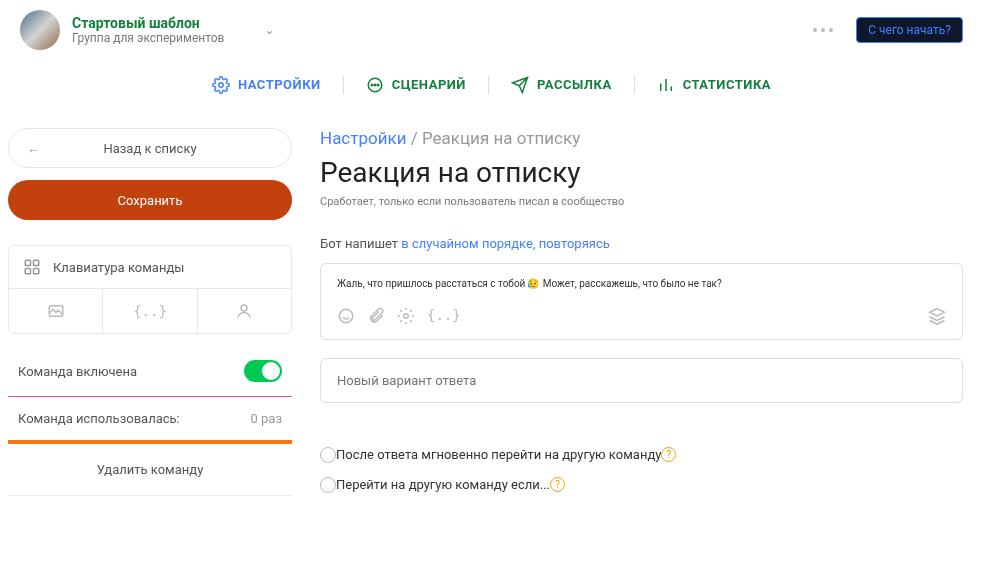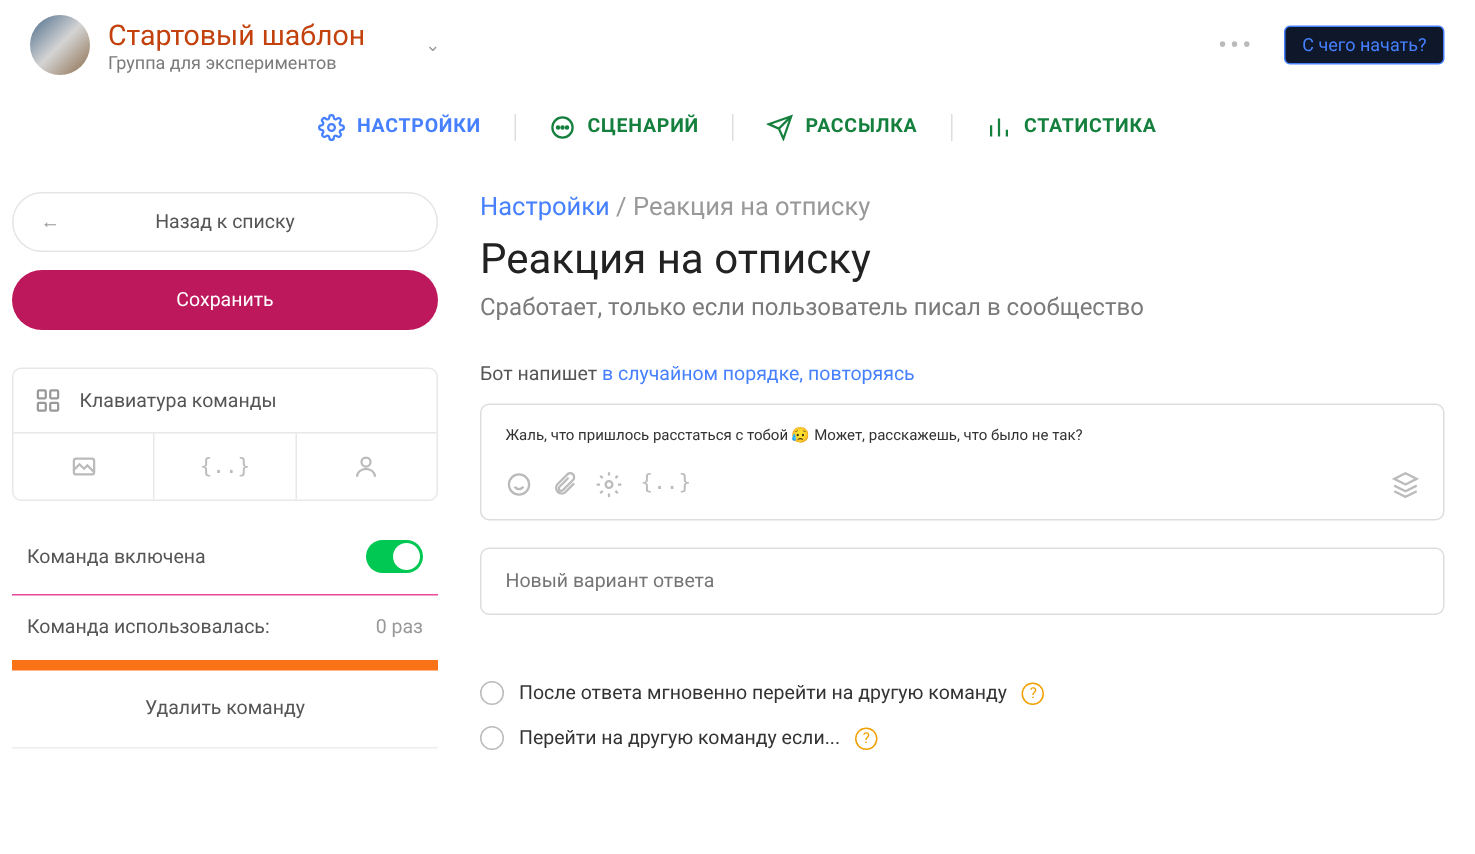--- a/index.html
+++ b/index.html
@@ -1,61 +1,61 @@
 <!DOCTYPE html>
 <html><head>
 <meta charset="utf-8">
 <style>
 *{margin:0;padding:0;box-sizing:border-box;font-family:-apple-system,BlinkMacSystemFont,"Segoe UI",Roboto,sans-serif}
 body{background:#fff;width:983px;height:569px;overflow:hidden;color:#222}
 .header{display:flex;align-items:center;padding:10px 20px;height:60px}
 .avatar{width:40px;height:40px;border-radius:50%;background:linear-gradient(135deg,#4a6b8a 0%,#d4d4d4 50%,#8a6b4a 100%);margin-right:12px;flex-shrink:0}
 .group-info{flex:0 0 auto}
-.group-title{font-weight:400;font-size:19px;color:#c2410c}
+.group-title{font-weight:700;font-size:14px;color:#15803d}
 .group-subtitle{font-size:12px;color:#7a7a7a}
 .chevron{margin-left:40px;color:#999;font-size:12px}
 .header-spacer{flex:1}
 .dots{color:#bbb;font-size:18px;letter-spacing:2px;margin-right:20px;cursor:pointer}
 .start-btn{border:1px solid #4680ff;color:#4680ff;background:#0f172a;padding:5px 11px;border-radius:4px;font-size:12px;cursor:pointer}
 .nav{display:flex;justify-content:center;align-items:center;height:50px;border-bottom:1px solid transparent}
 .nav-item{display:flex;align-items:center;gap:8px;padding:0 22px;font-size:13px;font-weight:700;letter-spacing:.5px;cursor:pointer;color:#15803d;height:100%}
 .nav-item.active{color:#4680ff}
 .nav-sep{width:1px;height:18px;background:#ddd}
 .nav-item svg{width:18px;height:18px}
 .main{display:flex;height:calc(100% - 110px)}
 .sidebar{width:300px;padding:18px 8px;flex-shrink:0}
 .btn-back{display:flex;align-items:center;justify-content:center;width:100%;height:40px;border:1px solid #e5e5e5;border-radius:20px;background:#fff;font-size:13px;color:#555;cursor:pointer;margin-bottom:12px;position:relative}
 .btn-back .arrow{position:absolute;left:18px;color:#999}
-.btn-save{width:100%;height:40px;border:none;border-radius:20px;background:#be185d;color:#fff;font-size:13px;cursor:pointer;margin-bottom:25px}
+.btn-save{width:100%;height:40px;border:none;border-radius:20px;background:#c2410c;color:#fff;font-size:13px;cursor:pointer;margin-bottom:25px}
 .panel{border:1px solid #e8e8e8;border-radius:6px;margin-bottom:12px}
 .panel-row{display:flex;align-items:center;padding:12px 14px;font-size:13px;color:#555}
 .panel-icon{width:18px;height:18px;margin-right:12px;color:#999}
 .icon-row{display:flex;border-top:1px solid #e8e8e8}
 .icon-cell{flex:1;display:flex;align-items:center;justify-content:center;height:44px;color:#bbb;cursor:pointer}
 .icon-cell+.icon-cell{border-left:1px solid #e8e8e8}
 .toggle-row{display:flex;align-items:center;justify-content:space-between;padding:14px 10px;border-bottom:1px solid #ec4899;font-size:13px;color:#555}
 .switch{width:38px;height:22px;border-radius:11px;background:#00c853;position:relative;cursor:pointer}
 .switch::after{content:"";position:absolute;width:18px;height:18px;border-radius:50%;background:#fff;top:2px;right:2px}
-.usage-row{display:flex;align-items:flex-start;justify-content:space-between;padding:14px 10px;border-bottom:7px solid #f97316;font-size:13px;color:#555}
+.usage-row{display:flex;align-items:flex-start;justify-content:space-between;padding:14px 10px;border-bottom:4px solid #f97316;font-size:13px;color:#555}
 .usage-val{color:#999;font-size:13px}
 .btn-delete{display:block;width:100%;text-align:center;padding:18px 0;font-size:13px;color:#555;cursor:pointer;background:none;border:none;border-bottom:1px solid #eee}
 .content{flex:1;padding:18px 20px 0 20px;overflow:hidden}
 .breadcrumb{font-size:17px;color:#999;margin-bottom:8px}
 .breadcrumb a{color:#4680ff;text-decoration:none}
 .page-title{font-size:28px;font-weight:400;color:#222;margin-bottom:6px}
-.page-sub{font-size:16px;color:#7a7a7a;margin-bottom:28px}
+.page-sub{font-size:11px;color:#7a7a7a;margin-bottom:28px}
 .bot-line{font-size:13px;color:#555;margin-bottom:12px}
 .bot-line a{color:#4680ff;text-decoration:none}
 .msg-box{border:1px solid #ddd;border-radius:6px;padding:14px 16px;margin-bottom:18px}
 .msg-text{font-size:10px;color:#333;margin-bottom:18px}
 .msg-tools{display:flex;align-items:center;gap:12px;color:#bbb}
 .msg-tools .spacer{flex:1}
 .msg-tools svg,.msg-tools span{width:18px;height:18px;cursor:pointer}
 .new-variant{width:100%;border:1px solid #ddd;border-radius:6px;padding:14px 16px;font-size:13px;color:#999;margin-bottom:44px;outline:none}
-.radio-row{display:flex;align-items:center;gap:10px;margin-bottom:14px;font-size:13px;color:#333;cursor:pointer}
+.radio-row{display:flex;align-items:flex-start;gap:0;margin-bottom:14px;font-size:13px;color:#333;cursor:pointer}
 .radio{width:16px;height:16px;border:1px solid #bbb;border-radius:50%;flex-shrink:0}
 .help{width:15px;height:15px;border:1px solid #f0a000;border-radius:50%;display:inline-flex;align-items:center;justify-content:center;font-size:10px;color:#f0a000;cursor:pointer}
 .braces{font-family:monospace;font-size:14px}
 </style>
 </head>
 <body>
 
 <div class="header">
   <div class="avatar"></div>
   <div class="group-info">

